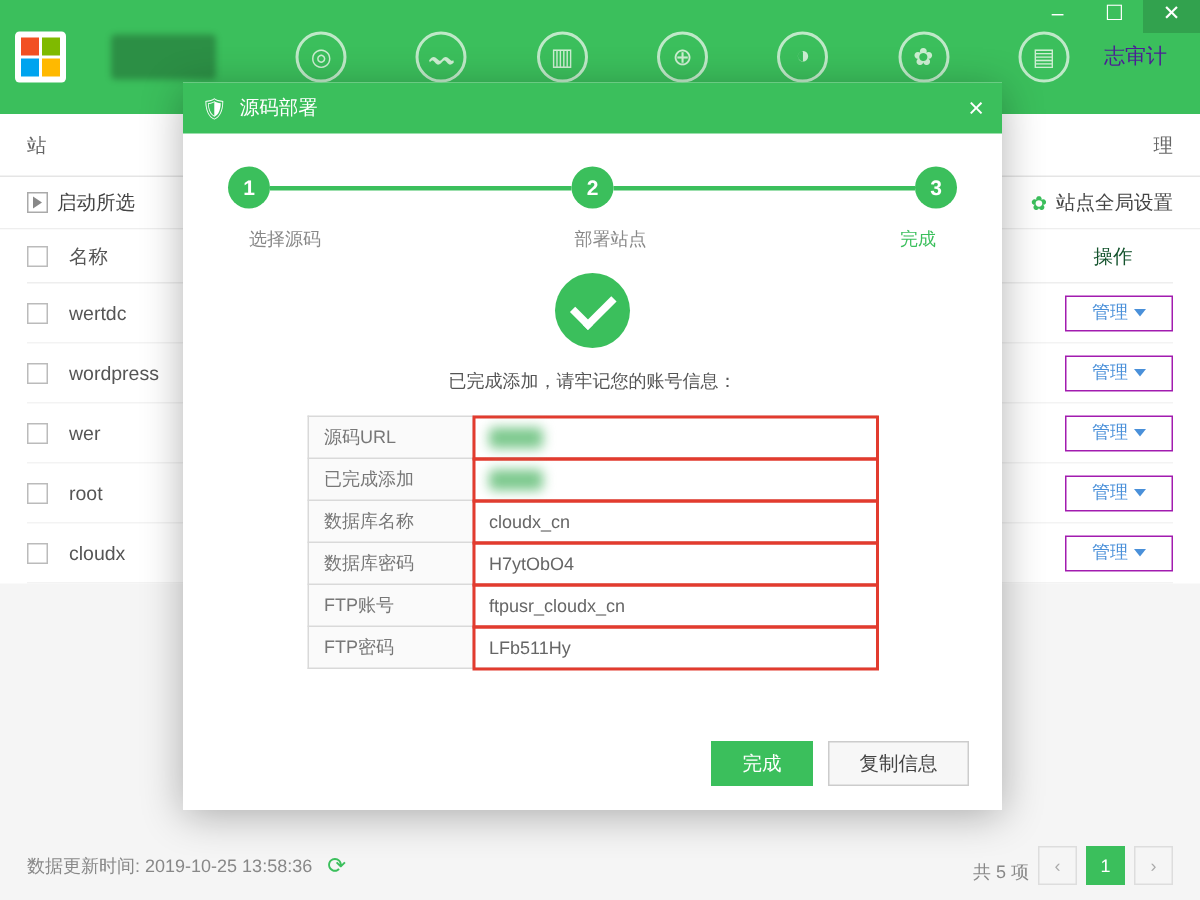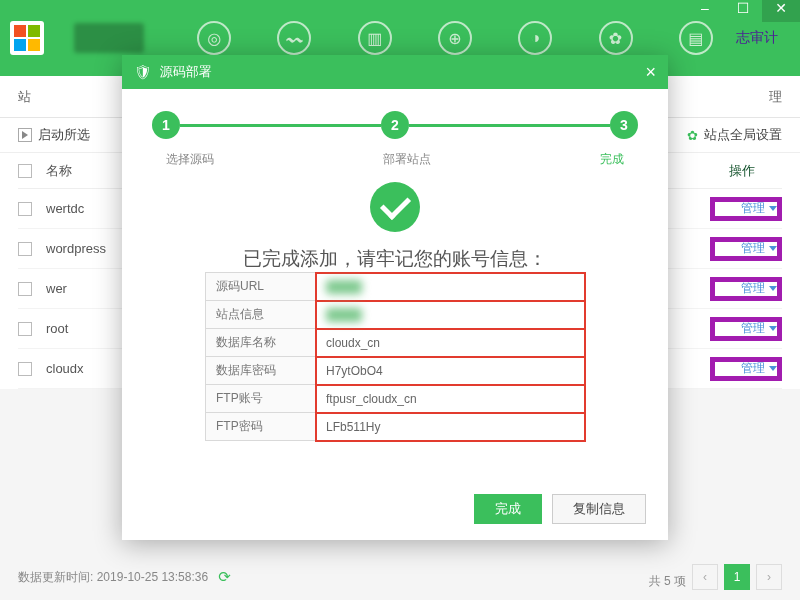--- a/index.html
+++ b/index.html
@@ -33,21 +33,21 @@
   .toolbar .gear{color:#3bbf5c;margin-left:auto;margin-right:6px;}
   .glb{color:#444;}
 
   
   .list { background:#fff; padding: 0 18px; }
   .list-head{display:flex;align-items:center;height:36px;border-bottom:1px solid #eee;}
   .list-row{display:flex;align-items:center;height:40px;border-bottom:1px solid #f3f3f3;}
   .chk{width:14px;height:14px;border:1px solid #bbb;margin-right:14px;}
   .name{flex:1;color:#555;}
   .op-head{width:80px;text-align:center;color:#14532d;}
-  .op-btn{border:5px solid #a21caf;color:#4a90d9;font-size:12px;height:24px;width:72px;display:flex;align-items:center;justify-content:flex-end;gap:4px;margin-left:auto;}
+  .op-btn{border:1px solid #a21caf;color:#4a90d9;font-size:12px;height:24px;width:72px;display:flex;align-items:center;justify-content:center;gap:4px;margin-left:auto;}
   .op-btn .tri{width:0;height:0;border-top:5px solid #4a90d9;border-left:4px solid transparent;border-right:4px solid transparent;}
 
   .footer{position:absolute;bottom:10px;left:18px;right:18px;display:flex;align-items:center;color:#888;font-size:12px;}
   .refresh{color:#3bbf5c;margin-left:10px;font-size:15px;}
   .pager{margin-left:auto;display:flex;align-items:flex-end;gap:6px;}
   .pg{width:26px;height:26px;border:1px solid #ddd;display:flex;align-items:center;justify-content:center;color:#aaa;}
   .pg.cur{background:#3bbf5c;color:#fff;border-color:#3bbf5c;}
 
   
   .modal{position:absolute;top:55px;left:122px;width:546px;height:485px;background:#fff;box-shadow:0 4px 26px rgba(0,0,0,.3);}
@@ -57,21 +57,21 @@
 
   .steps{display:flex;align-items:center;justify-content:center;margin:22px 30px 12px;}
   .step{width:28px;height:28px;border-radius:50%;background:#3bbf5c;color:#fff;font-weight:bold;display:flex;align-items:center;justify-content:center;font-size:14px;}
   .line{flex:1;height:3px;background:#3bbf5c;}
   .step-lbls{display:flex;justify-content:space-between;margin:0 44px 14px;font-size:12px;color:#888;}
   .step-lbls span:last-child{color:#3bbf5c;}
 
   .bigcheck{width:50px;height:50px;border-radius:50%;background:#3bbf5c;margin:8px auto 14px;display:flex;align-items:center;justify-content:center;}
   .bigcheck::after{content:"";width:22px;height:12px;border-left:5px solid #fff;border-bottom:5px solid #fff;transform:rotate(-45deg);margin-top:-6px;}
 
-  .done-msg{text-align:center;font-size:19px;color:#555;}
+  .done-msg{text-align:center;font-size:12px;color:#555;margin-bottom:14px;}
 
   .info-tbl{margin:0 auto;border-collapse:collapse;width:380px;}
   .info-tbl td{border:1px solid #d9d9d9;padding:5px 10px;font-size:12px;color:#666;}
   .info-tbl td:first-child{width:110px;color:#777;background:#fafafa;}
   .redbox{outline:2px solid #e23b2e;outline-offset:-1px;}
   .blur{filter:blur(4px);background:#7dc98e;border-radius:3px;color:transparent;}
 
   .m-foot{display:flex;justify-content:flex-end;gap:10px;position:absolute;bottom:16px;right:22px;}
   .btn{height:30px;padding:0 20px;font-size:13px;border:1px solid #ccc;background:#f7f7f7;display:flex;align-items:center;}
   .btn.primary{background:#3bbf5c;color:#fff;border-color:#3bbf5c;}
@@ -214,21 +214,21 @@
   <div class="bigcheck"></div>
   <div class="done-msg">已完成添加，请牢记您的账号信息：</div>
 
   <table class="info-tbl">
     <tbody>
         <tr>
           <td>源码URL</td>
         <td class="redbox"><span class="blur">hidden</span></td>
         </tr>
     <tr>
-          <td>站点信息</td>
+          <td>已完成添加</td>
         <td class="redbox"><span class="blur">hidden</span></td>
         </tr>
     <tr>
           <td>数据库名称</td>
         <td class="redbox">cloudx_cn</td>
         </tr>
     <tr>
           <td>数据库密码</td>
         <td class="redbox">H7ytObO4</td>
         </tr>

